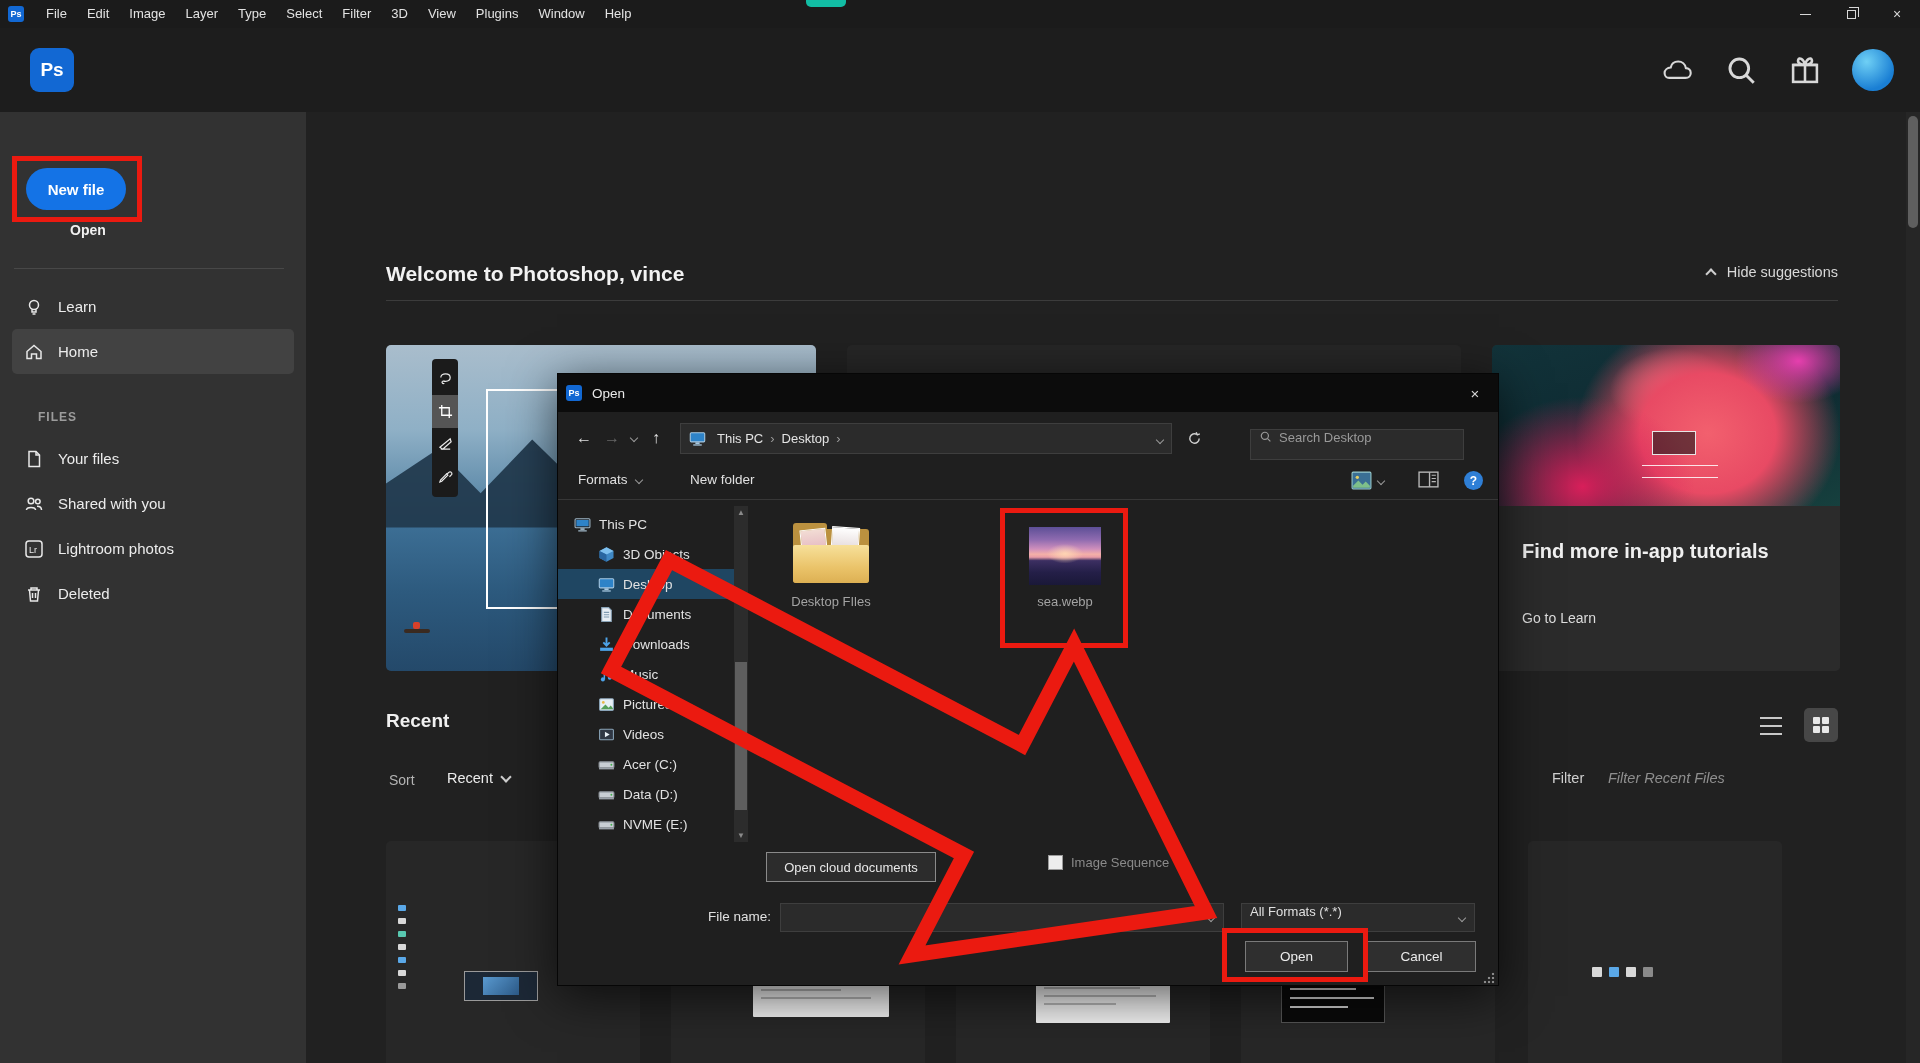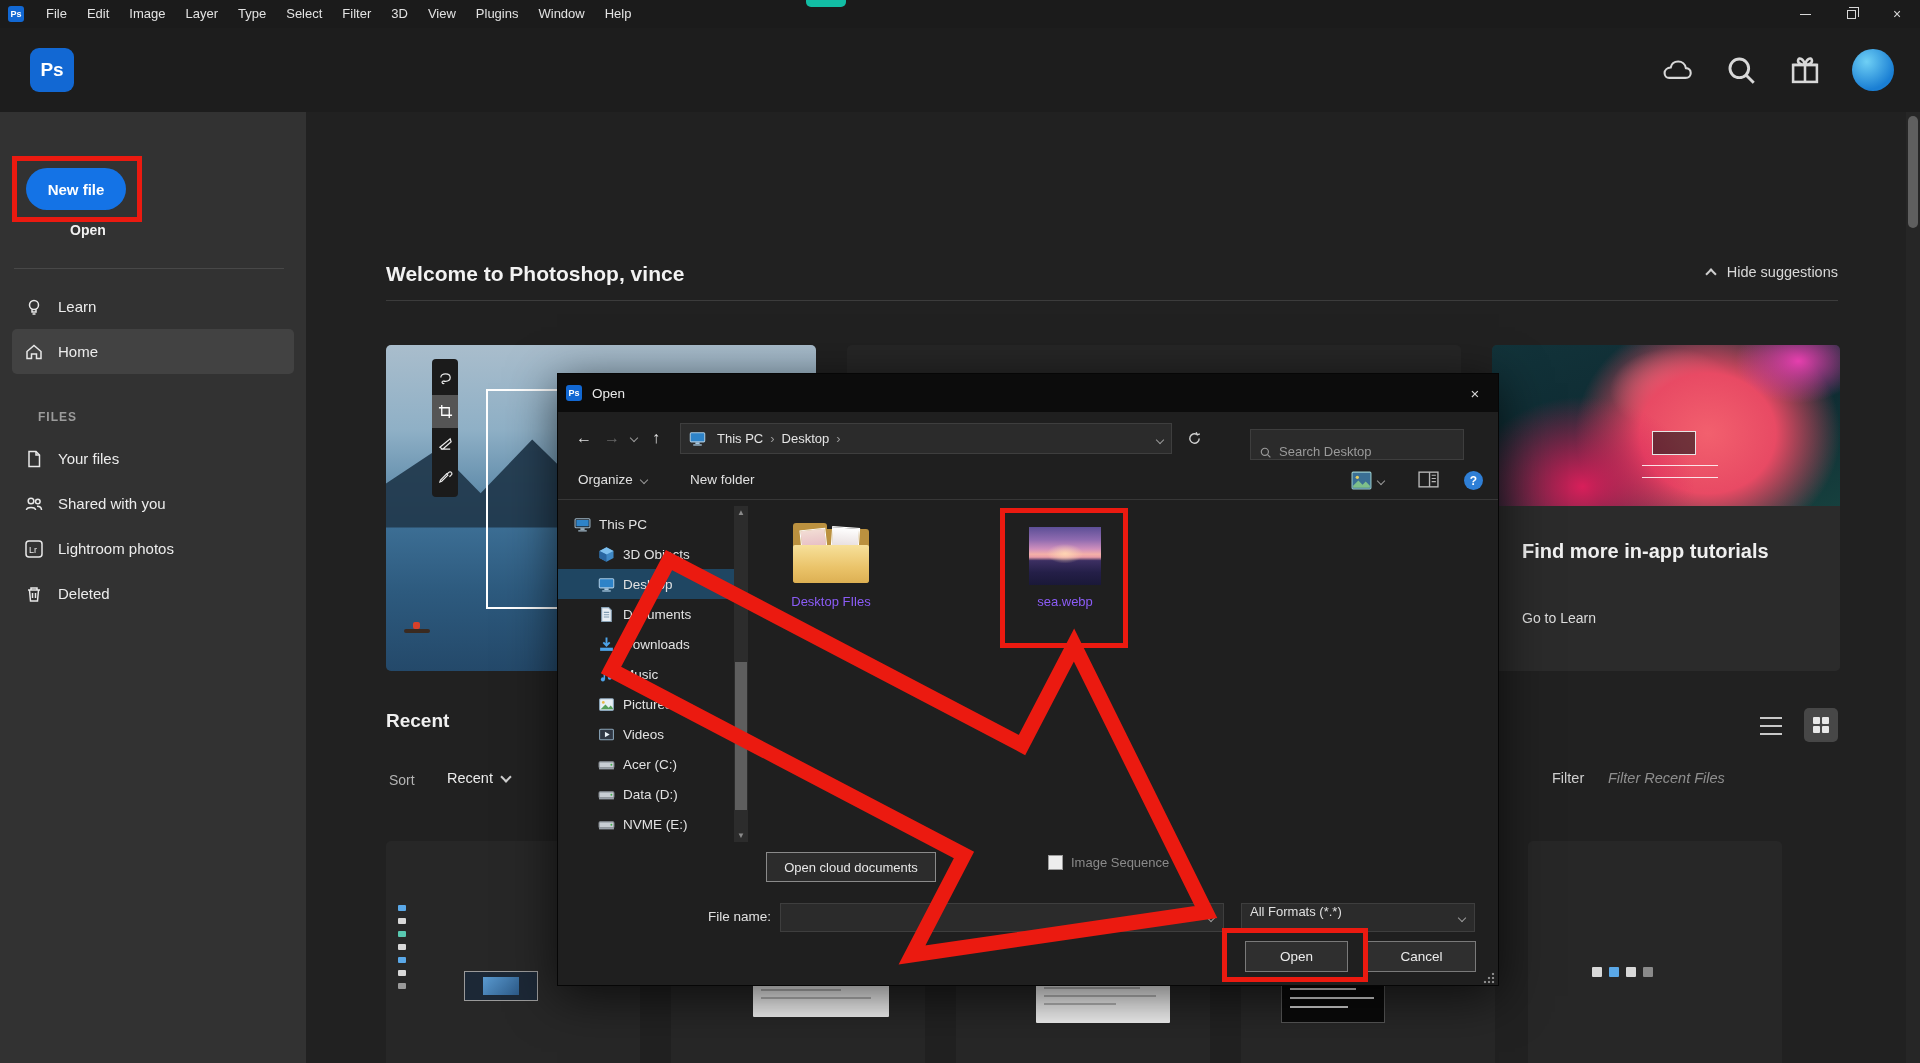--- a/index.html
+++ b/index.html
@@ -116,21 +116,21 @@
 .navbtn.dim{color:#666;}
 .navbtn.small{width:16px;}
 .chev-sm{display:inline-block;width:6px;height:6px;border-right:1.5px solid #999;border-bottom:1.5px solid #999;transform:rotate(45deg);}
 .addressbar{margin-left:10px;width:492px;height:31px;background:#2b2b2b;border:1px solid #3e3e3e;display:flex;align-items:center;padding:0 8px;}
 .addr-icon{width:17px;height:17px;display:flex;margin-right:7px;}
 .addr-icon svg{width:17px;height:17px;}
 .crumb{font-size:13px;color:#e4e4e4;padding:0 4px;}
 .crumb-sep{font-size:13px;color:#9a9a9a;padding:0 3px;}
 .addr-chev{margin-left:auto;}
 .refreshbtn{margin-left:4px;width:36px;height:31px;display:flex;align-items:center;justify-content:center;}
-.searchbox{margin-left:38px;width:214px;height:31px;background:#2b2b2b;border:1px solid #3e3e3e;display:flex;align-items:flex-end;padding:0 8px;gap:7px;margin-top:12px;}
+.searchbox{margin-left:38px;width:214px;height:31px;background:#2b2b2b;border:1px solid #3e3e3e;display:flex;align-items:flex-start;padding:0 8px;gap:7px;margin-top:12px;}
 .search-ph{font-size:13px;color:#9a9a9a;white-space:nowrap;}
 .dlg-toolbar{position:absolute;left:0;top:90px;width:100%;height:36px;border-bottom:1px solid #373737;}
 .organize{position:absolute;left:20px;top:8px;font-size:13.5px;color:#e0e0e0;display:flex;align-items:center;gap:8px;}
 .newfolder{position:absolute;left:132px;top:8px;font-size:13.5px;color:#e0e0e0;}
 .tb-view{position:absolute;left:793px;top:7px;display:flex;align-items:center;gap:6px;}
 .tb-pane{position:absolute;left:860px;top:7px;}
 .tb-help{position:absolute;left:906px;top:7px;width:19px;height:19px;border-radius:50%;background:#2f7fd6;color:#fff;font-size:12px;font-weight:bold;display:flex;align-items:center;justify-content:center;}
 
 .dlg-body{position:absolute;left:0;top:127px;width:100%;height:342px;}
 .tree{position:absolute;left:0;top:8px;width:176px;}
@@ -142,21 +142,21 @@
 .tree-icon svg{width:17px;height:17px;}
 .tree-scroll{position:absolute;left:176px;top:5px;width:14px;height:336px;background:#2c2c2c;}
 .tree-scroll .arr{position:absolute;left:0;width:14px;text-align:center;font-size:8px;color:#8a8a8a;}
 .tree-scroll .arr.up{top:2px;}
 .tree-scroll .arr.dn{bottom:2px;}
 .tree-thumb{position:absolute;left:1px;top:156px;width:12px;height:148px;background:#5e5e5e;}
 
 .file-area{position:absolute;left:190px;top:0;right:0;height:342px;}
 .file-item{position:absolute;top:14px;width:100px;text-align:center;}
 .ficon-wrap{height:70px;display:flex;align-items:flex-end;justify-content:center;}
-.fname{margin-top:8px;font-size:13px;color:#8b5cf6;line-height:17px;}
+.fname{margin-top:8px;font-size:13px;color:#a3a3a3;line-height:17px;}
 .folder{position:relative;width:80px;height:64px;}
 .folder .tab{position:absolute;left:2px;top:2px;width:34px;height:10px;background:#bb913f;border-radius:3px 3px 0 0;}
 .folder .back{position:absolute;left:2px;right:2px;top:8px;bottom:2px;background:#bb913f;border-radius:3px;}
 .folder .ph1{position:absolute;left:10px;top:8px;width:26px;height:32px;background:linear-gradient(#f2dcd4,#dfa7b8);border:1px solid #fff;transform:rotate(-6deg);}
 .folder .ph2{position:absolute;left:40px;top:6px;width:28px;height:34px;background:linear-gradient(#ffffff,#d6c6c6);border:1px solid #fff;transform:rotate(4deg);}
 .folder .phd{position:absolute;left:20px;top:6px;width:38px;height:34px;background:linear-gradient(#5a6a88,#2c3248);border:1px solid #e8e8e8;}
 .folder .front{position:absolute;left:2px;right:2px;bottom:2px;height:38px;border-radius:2px 2px 3px 3px;background:linear-gradient(180deg,#f7e09a 0%,#eac369 60%,#ddb053 100%);}
 .sea-thumb{width:72px;height:58px;background:radial-gradient(26px 14px at 50% 46%,rgba(255,216,180,.9),rgba(255,216,180,0) 70%),linear-gradient(180deg,#5d4f96 0%,#8f6bb0 22%,#cf8fbc 38%,#f4b0a8 47%,#e99ca6 52%,#3c2f62 58%,#241f48 78%,#1a1838 100%);}
 
 .dlg-footer{position:absolute;left:0;top:469px;width:100%;height:144px;}
@@ -478,21 +478,21 @@
         <svg viewBox="0 0 20 20" width="13" height="13" fill="none" stroke="#9a9a9a" stroke-width="1.8">
             <circle cx="9" cy="9" r="5.5"></circle>
             <path d="M13.2 13.2 L17.5 17.5"></path>
           </svg>
         <span class="search-ph">Search Desktop</span>
       </div>
     </div>
 
     <div class="dlg-toolbar">
       <span class="organize">
-          <span>Organize</span>
+          <span>Formats</span>
           <span class="chev-sm"></span>
         </span>
       <span class="newfolder">New folder</span>
       <span class="tb-view">
         <svg viewBox="0 0 20 18" width="21" height="19">
             <rect x="1" y="1" width="18" height="16" rx="1" fill="#3a6f94" stroke="#9cc"></rect>
             <circle cx="6" cy="6" r="1.6" fill="#e8d060"></circle>
             <path d="M2 14l5-5 4 4 3-3 4 4v2H2z" fill="#7ec08a"></path>
           </svg>
         <span class="chev-sm"></span>

